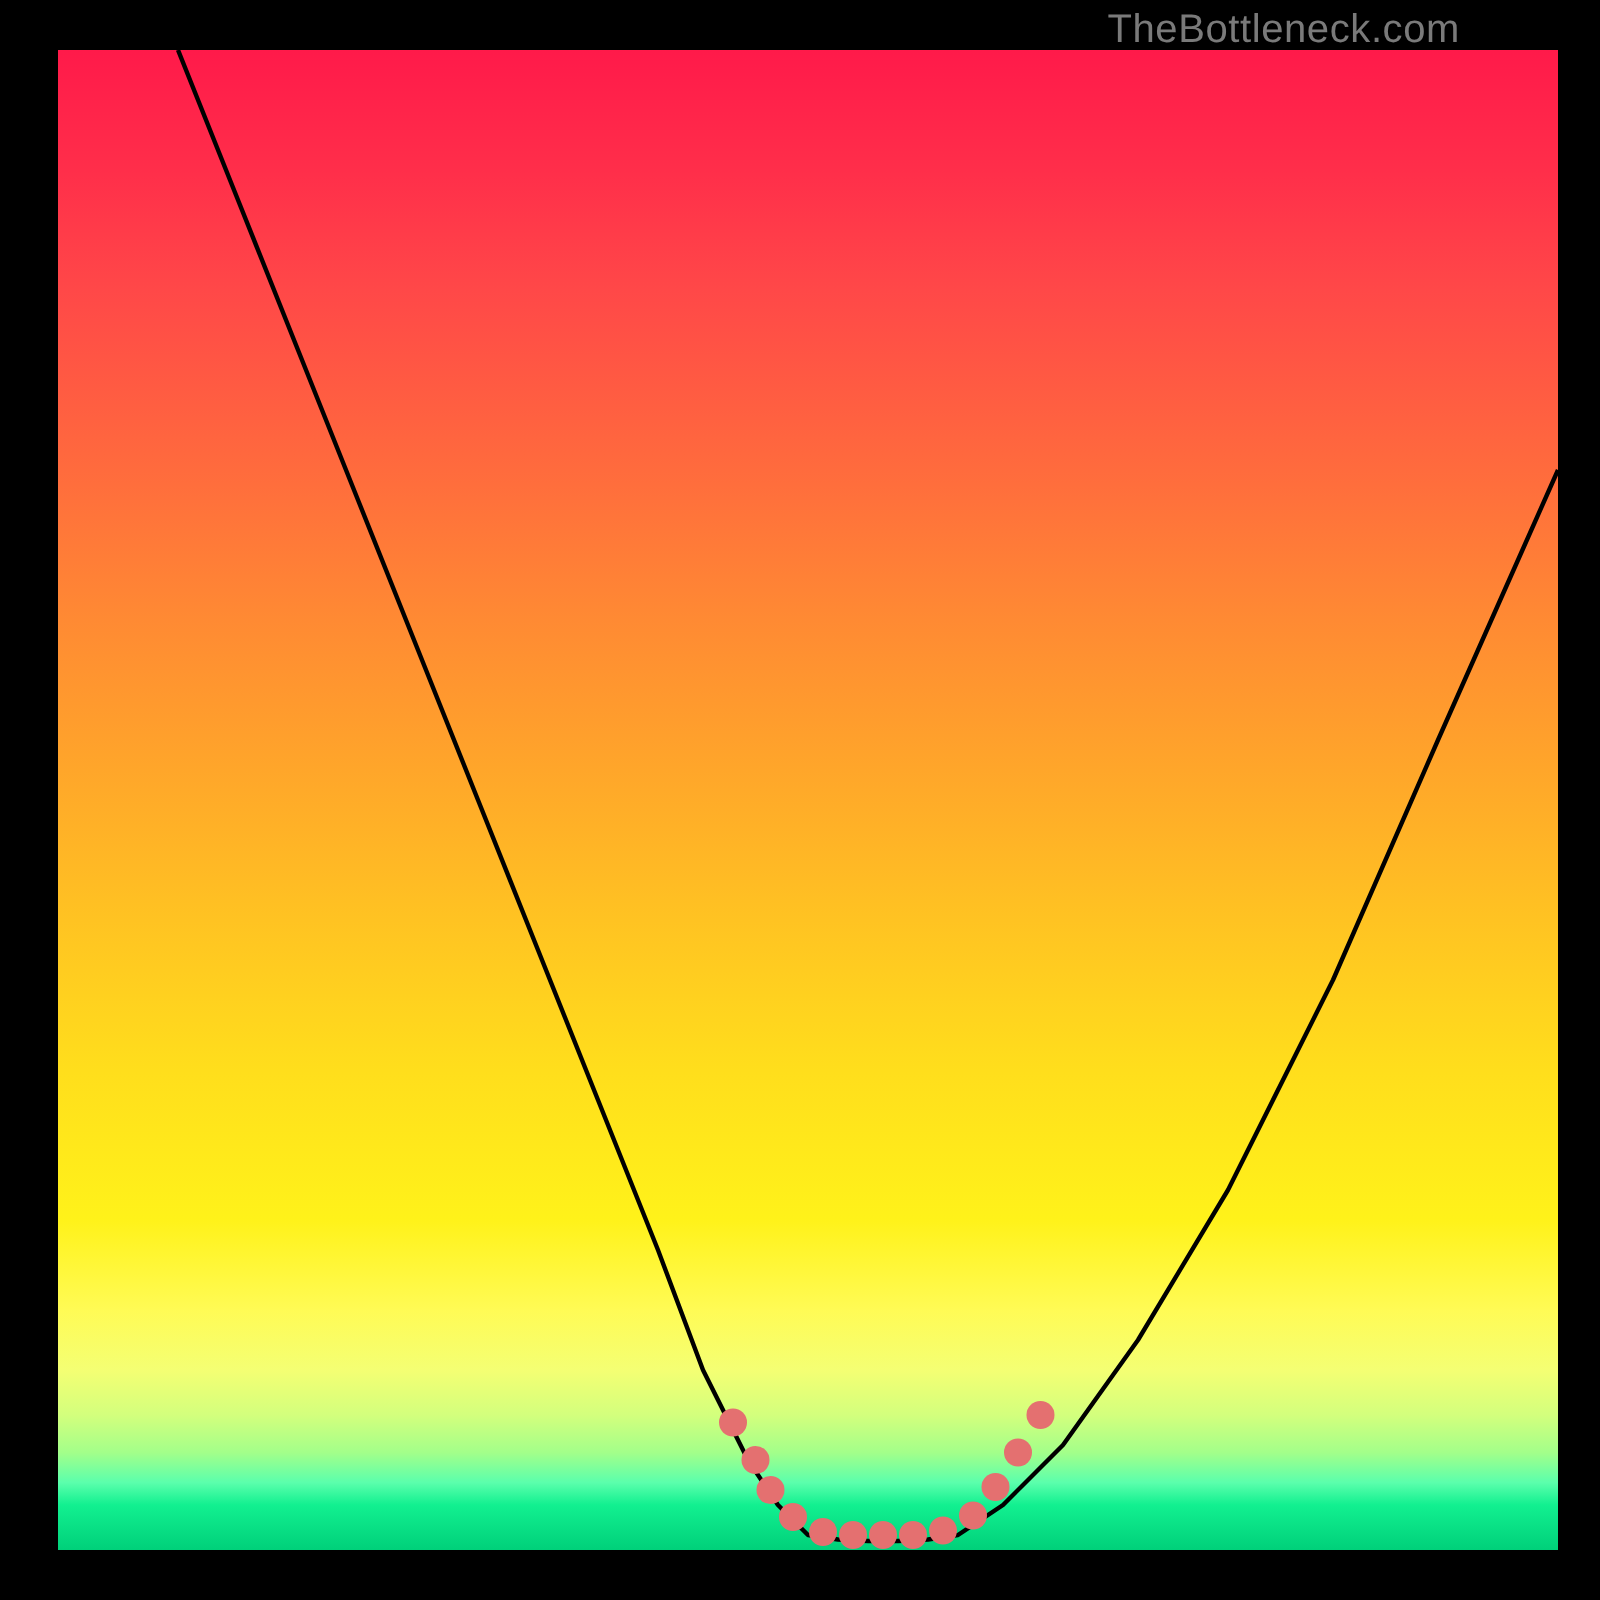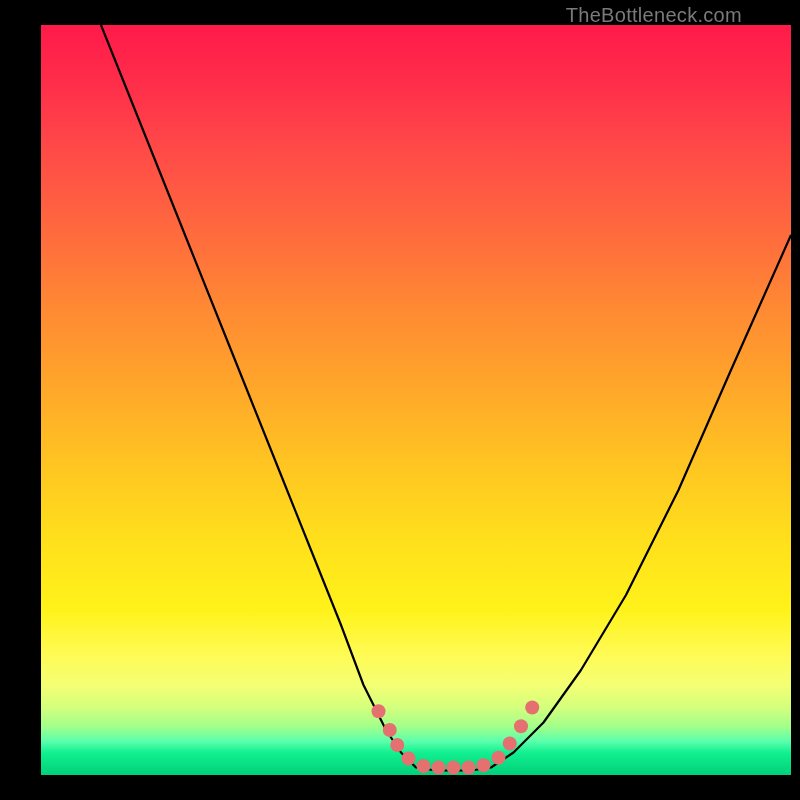--- a/index.html
+++ b/index.html
@@ -6,21 +6,21 @@
     margin: 0;
     padding: 0;
     width: 800px;
     height: 800px;
     overflow: hidden;
     background: #000;
     font-family: Arial, Helvetica, sans-serif;
   }
   .frame {
     position: absolute;
-    left: 16px;
+    left: 4px;
     top: 0;
     width: 736px;
     height: 800px;
     background: #000;
   }
   .plot {
     position: absolute;
     left: 25px;
     top: 25px;
     width: 750px;

